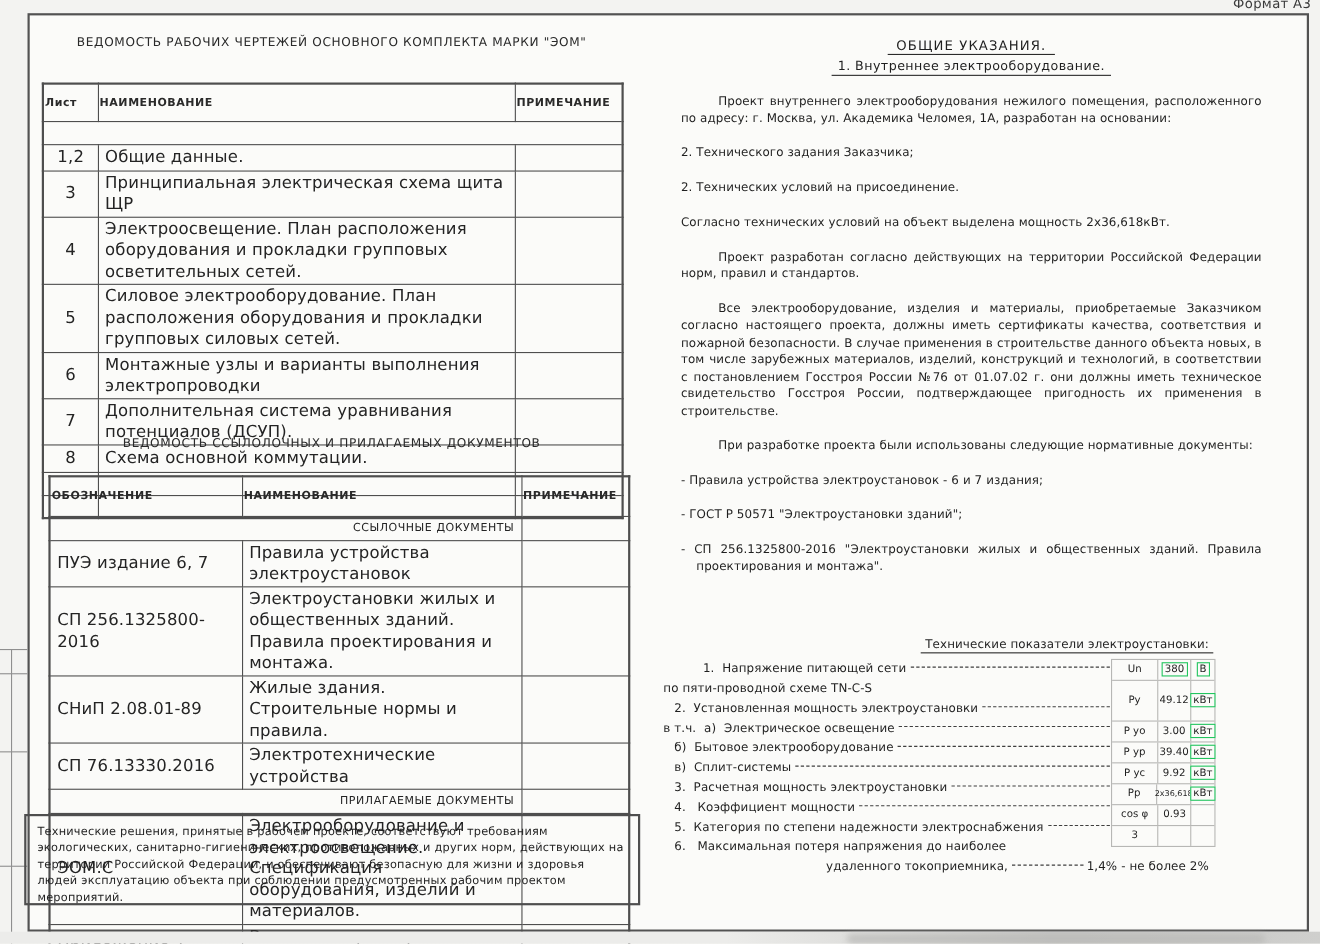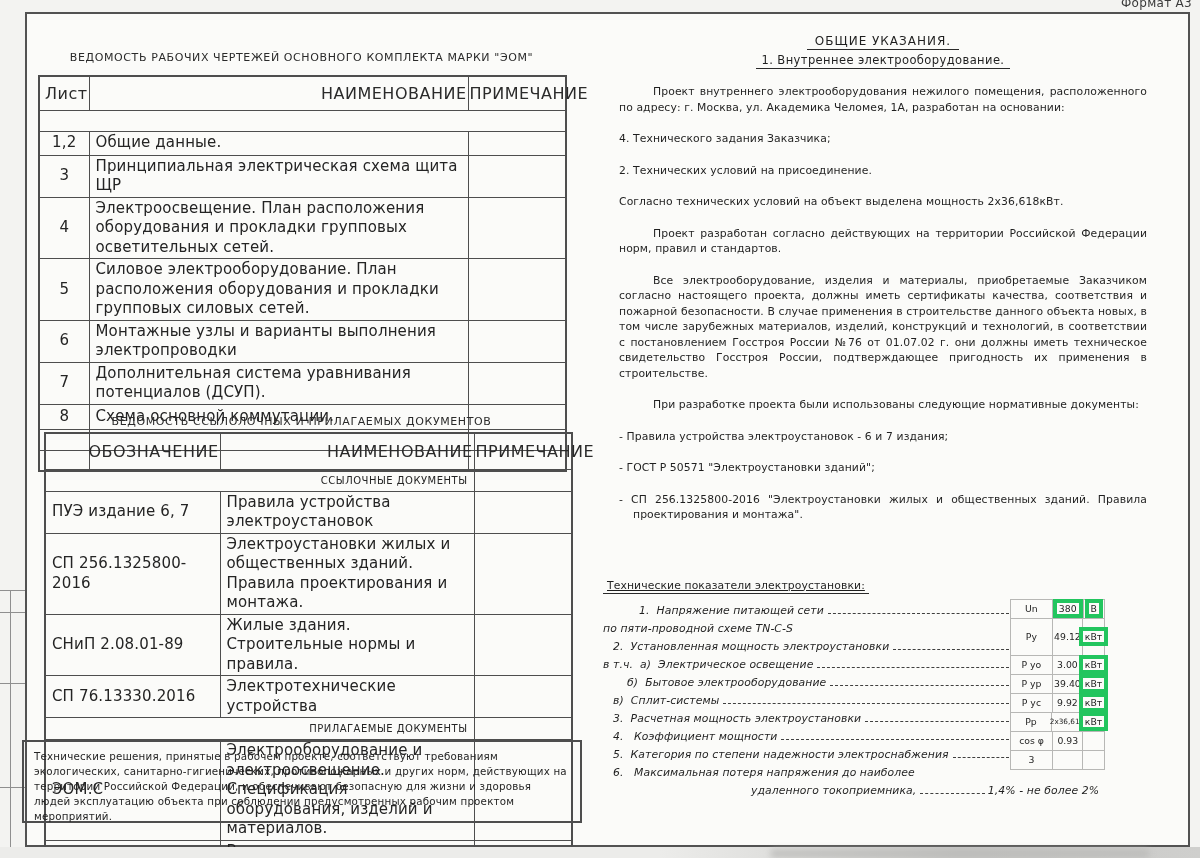--- a/index.html
+++ b/index.html
@@ -25,26 +25,26 @@
   .bottom-shadow{
     position:absolute;left:0;bottom:0;width:1200px;height:11px;
     background:linear-gradient(to right,#ececea 0%,#ececea 55%,#dadad8 68%,#c6c6c4 80%,#cfcfcd 100%);
   }
   .bottom-smudge{
     position:absolute;left:770px;bottom:0;width:380px;height:9px;border-radius:5px;
     background:#b9b9b7;filter:blur(3px);opacity:.75;
   }
 
   .tbl-title{
-    position:absolute;text-align:center;font-size:11px;letter-spacing:.6px;color:#2a2a2a;white-space:nowrap;margin-top:19px;
+    position:absolute;text-align:center;font-size:11px;letter-spacing:.6px;color:#2a2a2a;white-space:nowrap;
   }
   table{border-collapse:collapse;table-layout:fixed;position:absolute;background:transparent;}
   table, td, th{border:1px solid #4e4e4e;}
   table{border-width:2px;}
-  th{font-weight:normal;font-size:16px;letter-spacing:.5px;text-align:right;vertical-align:middle;color:#2a2a2a;}
+  th{font-weight:bold;font-size:10px;letter-spacing:.5px;text-align:left;vertical-align:middle;color:#2a2a2a;}
   td{font-size:15px;letter-spacing:.15px;vertical-align:middle;padding:1px 6px;color:#242424;line-height:1.3;}
   td.c{text-align:center;}
   td.sec{text-align:right;font-size:10px;letter-spacing:.5px;}
 
   .note-box{
     position:absolute;left:22px;top:740px;width:536px;height:72px;
     border:2px solid #4e4e4e;padding:7px 10px 0 10px;
     font-size:10.3px;line-height:15px;letter-spacing:.2px;color:#242424;text-align:left;
   }
 
@@ -53,36 +53,36 @@
   .h1,.h2{text-align:center;}
   .h1 span{font-size:12px;letter-spacing:1px;border-bottom:1px solid #2a2a2a;padding:0 8px 1px 8px;}
   .h2{}
   .h2 span{font-size:11.5px;letter-spacing:.4px;border-bottom:1px solid #2a2a2a;padding:0 6px 1px 6px;}
   .paras{margin-top:14px;font-size:10.8px;line-height:15.5px;letter-spacing:.1px;}
   .paras p{margin:16px;text-align:justify;}
   .paras p.ind{text-indent:34px;}
   .paras p.hang{padding-left:14px;text-indent:-14px;}
 
   .tech{position:relative;margin-top:56px;font-size:10.8px;letter-spacing:.1px;}
-  .tech-title{text-align:left;height:20px;padding-right:60px;text-decoration:underline;}
+  .tech-title{text-align:right;height:20px;padding-right:60px;}
   .tech-title span{border-bottom:1px solid #2a2a2a;padding:0 4px 1px 4px;}
-  .trow{display:flex;align-items:flex-end;height:18px;padding-right:153px;white-space:nowrap;font-style:italic;}
+  .trow{display:flex;align-items:center;height:18px;padding-right:153px;white-space:nowrap;}
   .trow .lbl{white-space:pre;}
   .leader{flex:1;border-bottom:1px dashed #3f3f3f;margin:0 1px 3px 4px;min-width:8px;}
   .trow .tail{margin-left:2px;}
   .trow.wide{padding-right:64px;}
   
   .tech-grid{position:absolute;left:407px;top:20px;width:93px;border:1px solid #b7b7b5;background:rgba(255,255,255,.0);}
   .grow{display:flex;border-bottom:1px solid #b7b7b5;}
   .grow:last-child{border-bottom:none;}
   .gcell{display:flex;align-items:center;justify-content:center;font-size:9.3px;letter-spacing:0;overflow:visible;}
   .gcell.sym{width:42px;border-right:1px solid #b7b7b5;}
   .gcell.val{width:30px;border-right:1px solid #b7b7b5;}
   .gcell.unit{width:21px;}
-  .vbox{border:4px solid #22c55e;padding:0 2px;background:#fbfbf9;white-space:nowrap;}
+  .vbox{border:1px solid #22c55e;padding:0 2px;background:#fbfbf9;white-space:nowrap;}
   .small{font-size:7.3px;white-space:nowrap;}
 </style>
 </head>
 <body>
 
 <div class="format-label">Формат А3</div>
 
 <div class="sheet"></div>
 
 <div>
@@ -214,21 +214,21 @@
   </table>
 
 <div class="note-box">Технические решения, принятые в рабочем проекте, соответствуют требованиям экологических, санитарно-гигиенических, противопожарных и других норм, действующих на территории Российской Федерации, и обеспечивают безопасную для жизни и здоровья людей эксплуатацию объекта при соблюдении предусмотренных рабочим проектом мероприятий.</div>
 
 <div class="right-col">
   <div class="h1"><span>ОБЩИЕ УКАЗАНИЯ.</span></div>
   <div class="h2"><span>1.  Внутреннее электрооборудование.</span></div>
 
   <div class="paras">
     <p class="ind">Проект внутреннего электрооборудования  нежилого помещения, расположенного по адресу: г. Москва, ул. Академика Челомея, 1А, разработан на основании:</p>
-    <p>4. Технического задания Заказчика;</p>
+    <p>2. Технического задания Заказчика;</p>
     <p>2. Технических условий на присоединение.</p>
     <p>Согласно технических условий на объект выделена мощность 2х36,618кВт.</p>
     <p class="ind">Проект разработан согласно действующих на территории Российской Федерации норм, правил и стандартов.</p>
     <p class="ind">Все электрооборудование, изделия и материалы, приобретаемые Заказчиком согласно настоящего проекта, должны иметь сертификаты качества, соответствия и пожарной безопасности.  В случае применения в строительстве данного объекта новых, в том числе зарубежных материалов, изделий, конструкций и технологий, в соответствии с постановлением Госстроя России №76 от 01.07.02 г. они должны иметь техническое свидетельство Госстроя России, подтверждающее пригодность их применения в строительстве.</p>
     <p class="ind">При разработке проекта были использованы следующие нормативные документы:</p>
     <p>- Правила устройства электроустановок - 6 и 7 издания;</p>
     <p>- ГОСТ Р 50571 "Электроустановки зданий";</p>
     <p class="hang">- СП  256.1325800-2016  "Электроустановки  жилых  и  общественных  зданий.  Правила проектирования и монтажа".</p>
   </div>
 
@@ -244,21 +244,21 @@
         <span class="lbl">по пяти-проводной схеме TN-C-S</span>
       </div>
       <div class="trow" style="margin-left:10px">
         <span class="lbl">2.  Установленная мощность электроустановки</span>
           <span class="leader"></span>
       </div>
       <div class="trow">
         <span class="lbl">в т.ч.  а)  Электрическое освещение</span>
           <span class="leader"></span>
       </div>
-      <div class="trow" style="margin-left:24px">
+      <div class="trow" style="margin-left:10px">
         <span class="lbl">б)  Бытовое электрооборудование</span>
           <span class="leader"></span>
       </div>
       <div class="trow" style="margin-left:10px">
         <span class="lbl">в)  Сплит-системы</span>
           <span class="leader"></span>
       </div>
       <div class="trow" style="margin-left:10px">
         <span class="lbl">3.  Расчетная мощность электроустановки</span>
           <span class="leader"></span>

